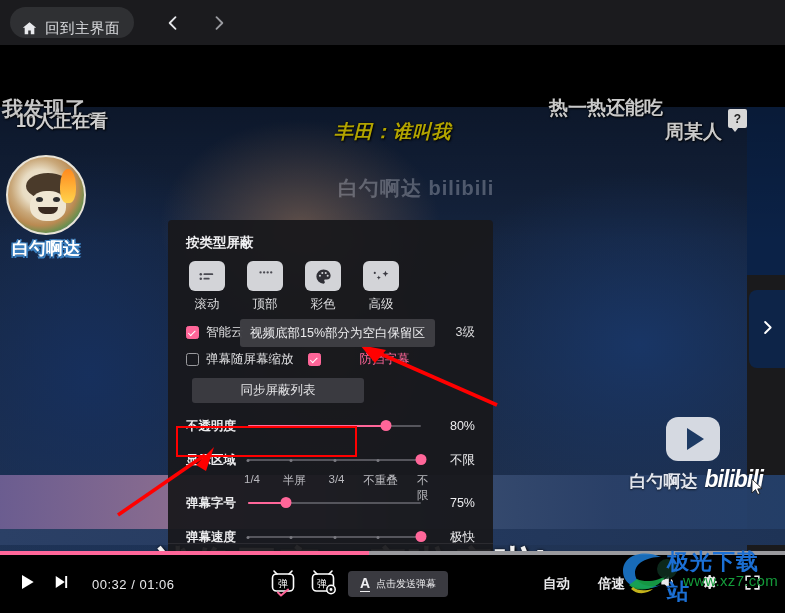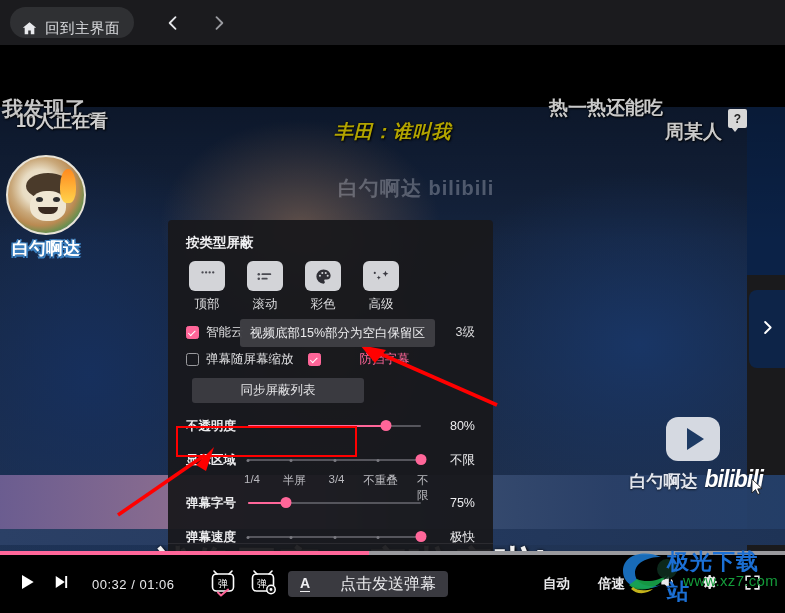--- a/index.html
+++ b/index.html
@@ -202,21 +202,21 @@
   .cbtn { width:34px; height:34px; display:flex; align-items:center; justify-content:center; cursor:pointer; }
   .cbtn.play { margin-left:10px; }
   .time { margin-left:14px; font-size:13px; color:#e9e9eb; letter-spacing:.5px; }
   .spacer { flex:1 1 auto; }
   .dmicon { width:30px; height:30px; margin-right:10px; cursor:pointer; position:relative; }
   .send-dm {
     height:26px; padding:0 12px; background:#3a3a40; border-radius:4px;
     display:flex; align-items:center; gap:6px; margin-right:10px; cursor:pointer;
   }
   .send-dm .a { font-size:14px; color:#f0f0f2; font-weight:bold; border-bottom:1.6px solid #f0f0f2; line-height:1.05;}
-  .send-dm .t { font-size:16px; color:#eaeaec;margin-left:24px; }
+  .send-dm .t { font-size:10px; color:#eaeaec; }
   .ctxt { font-size:13.5px; color:#eaeaec; font-weight:bold; margin-right:28px; cursor:pointer; }
   .cicon { width:30px; height:30px; margin-right:12px; display:flex; align-items:center; justify-content:center; cursor:pointer; }
 
   
   .sitewm { position:absolute; right:4px; bottom:16px; width:150px; height:52px; pointer-events:none; }
   .sitewm .l1 { position:absolute; left:36px; top:2px; font-size:22px; font-weight:bold; color:#1b6fd4;
                 letter-spacing:1px; }
   .sitewm .l2 { position:absolute; left:52px; top:27px; font-size:15px; color:#149b3a; letter-spacing:.3px; }
 </style>
 </head>
@@ -298,45 +298,45 @@
             <path d="M9 5l7 7-7 7" fill="none" stroke="#fff" stroke-width="2.4" stroke-linecap="round" stroke-linejoin="round"></path>
           </svg>
       </span>
     </div>
 
     <div class="dpanel">
 
       <div class="dp-title">按类型屏蔽</div>
 
       <div class="dp-types">
-        <div class="dp-type">
-          <div class="box">
-            <svg viewBox="0 0 24 18" width="22" height="16">
-              <circle cx="7" cy="5" r="1.3" fill="#4a4a52"></circle>
-                <circle cx="11" cy="5" r="1.3" fill="#4a4a52"></circle>
-              <circle cx="15" cy="5" r="1.3" fill="#4a4a52"></circle>
-                <circle cx="19" cy="5" r="1.3" fill="#4a4a52"></circle>
-            </svg>
-          </div>
-          <div class="lbl">顶部</div>
-        </div>
         <div class="dp-type">
           <div class="box">
             <svg viewBox="0 0 24 18" width="22" height="16">
               <rect x="1" y="1" width="22" height="16" rx="3" fill="none"></rect>
               <circle cx="5" cy="7" r="1.4" fill="#4a4a52"></circle>
                 <rect x="8" y="6" width="11" height="2" rx="1" fill="#4a4a52"></rect>
               <circle cx="5" cy="12" r="1.4" fill="#4a4a52"></circle>
                 <rect x="8" y="11" width="7" height="2" rx="1" fill="#4a4a52"></rect>
             </svg>
           </div>
           <div class="lbl">滚动</div>
         </div>
         <div class="dp-type">
           <div class="box">
+            <svg viewBox="0 0 24 18" width="22" height="16">
+              <circle cx="7" cy="5" r="1.3" fill="#4a4a52"></circle>
+                <circle cx="11" cy="5" r="1.3" fill="#4a4a52"></circle>
+              <circle cx="15" cy="5" r="1.3" fill="#4a4a52"></circle>
+                <circle cx="19" cy="5" r="1.3" fill="#4a4a52"></circle>
+            </svg>
+          </div>
+          <div class="lbl">顶部</div>
+        </div>
+        <div class="dp-type">
+          <div class="box">
             <svg viewBox="0 0 24 24" width="19" height="19">
               <path d="M12 3a9 9 0 0 0 0 18c1.1 0 1.7-.8 1.7-1.6 0-.9-.8-1.4-.8-2.2 0-.8.6-1.3 1.4-1.3h1.6A5.1 5.1 0 0 0 21 10.8C21 6.5 17 3 12 3z" fill="#2f2f36"></path>
               <circle cx="7.5" cy="11" r="1.3" fill="#d3d4d8"></circle>
                 <circle cx="10.5" cy="7.5" r="1.3" fill="#d3d4d8"></circle>
               <circle cx="14.8" cy="7.6" r="1.3" fill="#d3d4d8"></circle>
                 <circle cx="17.3" cy="11" r="1.3" fill="#d3d4d8"></circle>
             </svg>
           </div>
           <div class="lbl">彩色</div>
         </div>

